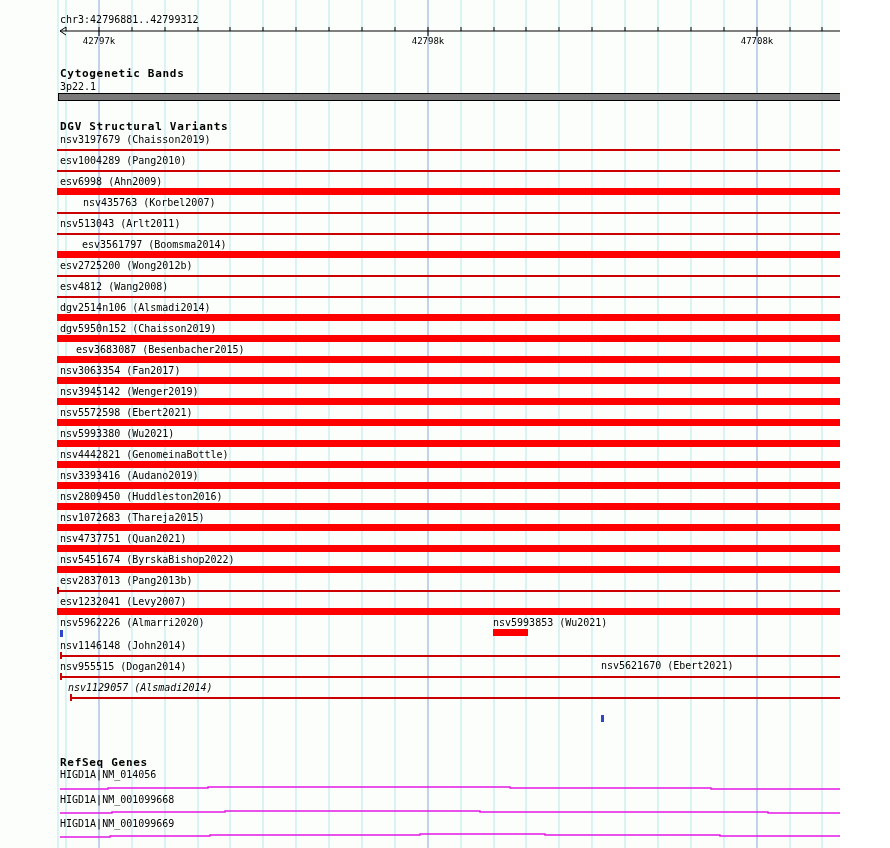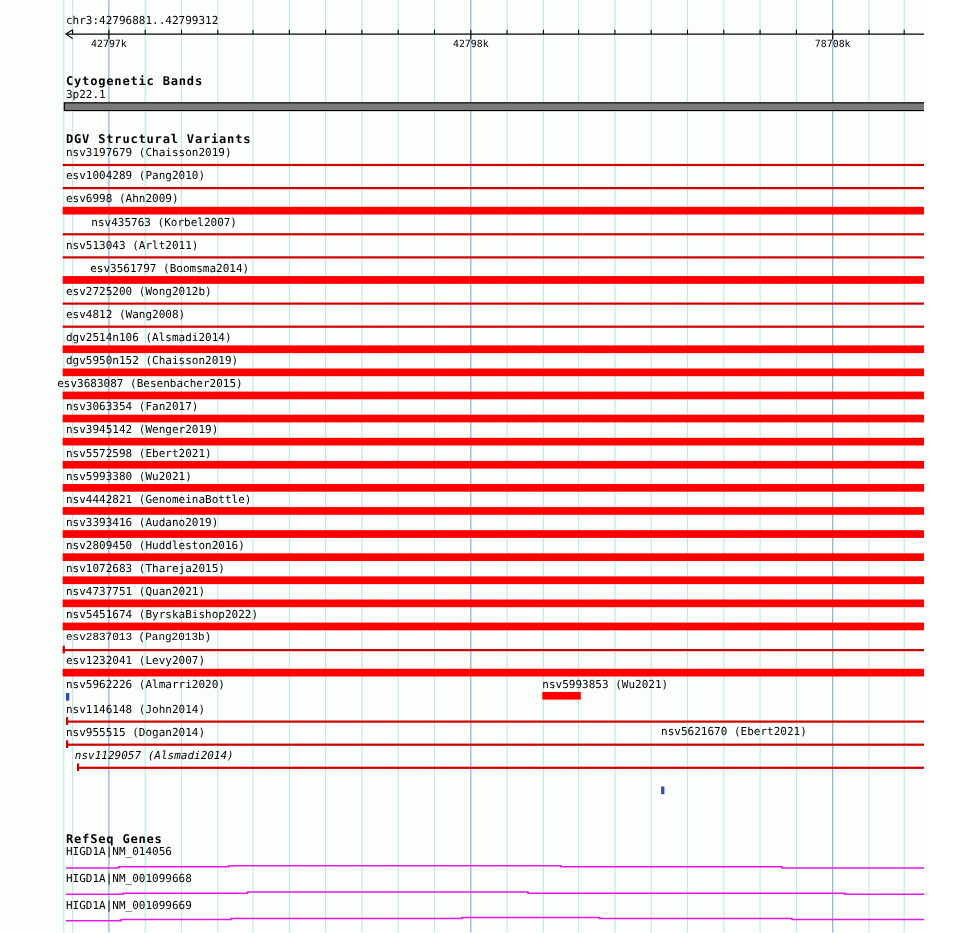--- a/index.html
+++ b/index.html
@@ -108,21 +108,21 @@
       <div class="lbl" style="left: 60px; top: 239px; padding-left: 22px;">esv3561797 (Boomsma2014)</div>
       <div class="bar" style="left: 57px; top: 251px; width: 805px; height: 7px; background: rgb(255, 0, 0);"></div>
       <div class="lbl" style="left: 60px; top: 260px;">esv2725200 (Wong2012b)</div>
       <div class="bar" style="left: 57px; top: 275px; width: 805px; height: 2px; background: rgb(204, 0, 0);"></div>
       <div class="lbl" style="left: 60px; top: 281px;">esv4812 (Wang2008)</div>
       <div class="bar" style="left: 57px; top: 296px; width: 805px; height: 2px; background: rgb(204, 0, 0);"></div>
       <div class="lbl" style="left: 60px; top: 302px;">dgv2514n106 (Alsmadi2014)</div>
       <div class="bar" style="left: 57px; top: 314px; width: 805px; height: 7px; background: rgb(255, 0, 0);"></div>
       <div class="lbl" style="left: 60px; top: 323px;">dgv5950n152 (Chaisson2019)</div>
       <div class="bar" style="left: 57px; top: 335px; width: 805px; height: 7px; background: rgb(255, 0, 0);"></div>
-      <div class="lbl" style="left: 52px; top: 344px;">esv3683087 (Besenbacher2015)</div>
+      <div class="lbl" style="left: 76px; top: 344px;">esv3683087 (Besenbacher2015)</div>
       <div class="bar" style="left: 57px; top: 356px; width: 805px; height: 7px; background: rgb(255, 0, 0);"></div>
       <div class="lbl" style="left: 60px; top: 365px;">nsv3063354 (Fan2017)</div>
       <div class="bar" style="left: 57px; top: 377px; width: 805px; height: 7px; background: rgb(255, 0, 0);"></div>
       <div class="lbl" style="left: 60px; top: 386px;">nsv3945142 (Wenger2019)</div>
       <div class="bar" style="left: 57px; top: 398px; width: 805px; height: 7px; background: rgb(255, 0, 0);"></div>
       <div class="lbl" style="left: 60px; top: 407px;">nsv5572598 (Ebert2021)</div>
       <div class="bar" style="left: 57px; top: 419px; width: 805px; height: 7px; background: rgb(255, 0, 0);"></div>
       <div class="lbl" style="left: 60px; top: 428px;">nsv5993380 (Wu2021)</div>
       <div class="bar" style="left: 57px; top: 440px; width: 805px; height: 7px; background: rgb(255, 0, 0);"></div>
       <div class="lbl" style="left: 60px; top: 449px;">nsv4442821 (GenomeinaBottle)</div>
@@ -130,21 +130,21 @@
       <div class="lbl" style="left: 60px; top: 470px;">nsv3393416 (Audano2019)</div>
       <div class="bar" style="left: 57px; top: 482px; width: 805px; height: 7px; background: rgb(255, 0, 0);"></div>
       <div class="lbl" style="left: 60px; top: 491px;">nsv2809450 (Huddleston2016)</div>
       <div class="bar" style="left: 57px; top: 503px; width: 805px; height: 7px; background: rgb(255, 0, 0);"></div>
       <div class="lbl" style="left: 60px; top: 512px;">nsv1072683 (Thareja2015)</div>
       <div class="bar" style="left: 57px; top: 524px; width: 805px; height: 7px; background: rgb(255, 0, 0);"></div>
       <div class="lbl" style="left: 60px; top: 533px;">nsv4737751 (Quan2021)</div>
       <div class="bar" style="left: 57px; top: 545px; width: 805px; height: 7px; background: rgb(255, 0, 0);"></div>
       <div class="lbl" style="left: 60px; top: 554px;">nsv5451674 (ByrskaBishop2022)</div>
       <div class="bar" style="left: 57px; top: 566px; width: 805px; height: 7px; background: rgb(255, 0, 0);"></div>
-      <div class="lbl" style="left: 60px; top: 575px; font-family: Liberation Mono, monospace;">esv2837013 (Pang2013b)</div>
+      <div class="lbl" style="left: 60px; top: 575px;">esv2837013 (Pang2013b)</div>
       <div class="bar" style="left: 57px; top: 590px; width: 805px; height: 2px; background: rgb(204, 0, 0);"></div>
       <div class="bar" style="left: 57px; top: 587px; width: 2px; height: 7px; background: rgb(204, 0, 0);"></div>
       <div class="lbl" style="left: 60px; top: 596px;">esv1232041 (Levy2007)</div>
       <div class="bar" style="left: 57px; top: 608px; width: 805px; height: 7px; background: rgb(255, 0, 0);"></div>
       <div class="lbl" style="left: 60px; top: 617px;">nsv5962226 (Almarri2020)</div>
       <div class="bar" style="left: 60px; top: 630px; width: 3px; height: 7px; background: rgb(47, 70, 204);"></div>
       <div class="lbl" style="left: 493px; top: 617px;">nsv5993853 (Wu2021)</div>
       <div class="bar" style="left: 493px; top: 629px; width: 35px; height: 7px; background: rgb(255, 0, 0);"></div>
       <div class="lbl" style="left: 60px; top: 640px;">nsv1146148 (John2014)</div>
       <div class="bar" style="left: 60px; top: 655px; width: 802px; height: 2px; background: rgb(204, 0, 0);"></div>
@@ -163,15 +163,15 @@
   <div class="lbl hdr" style="left:60px;top:757px">RefSeq Genes</div>
   <div id="genes">
       <div class="lbl" style="left: 60px; top: 769px; text-align: right;">HIGD1A|NM_014056</div>
       <div class="lbl" style="left: 60px; top: 794px;">HIGD1A|NM_001099668</div>
       <div class="lbl" style="left: 60px; top: 818px;">HIGD1A|NM_001099669</div>
     </div>
 
   <div id="ticklabels">
       <div class="lbl ticklbl" style="left: 99px; top: 36px;">42797k</div>
       <div class="lbl ticklbl" style="left: 428px; top: 36px;">42798k</div>
-      <div class="lbl ticklbl" style="left: 757px; top: 36px;">78708k</div>
+      <div class="lbl ticklbl" style="left: 757px; top: 36px;">47708k</div>
     </div>
 </div>
 
 </body></html>

